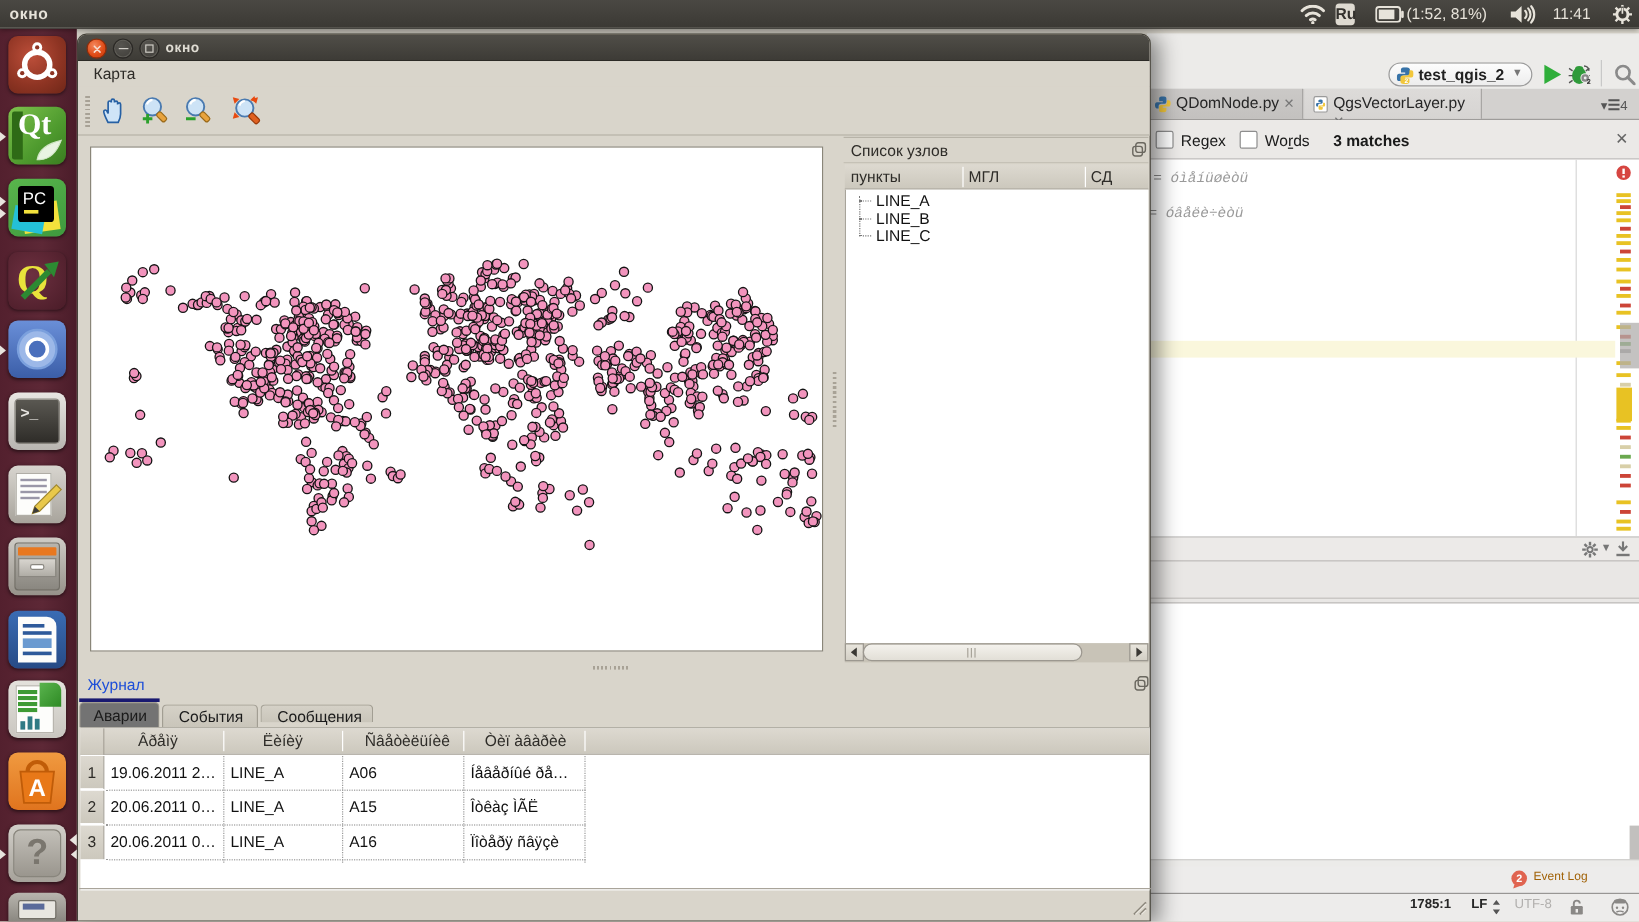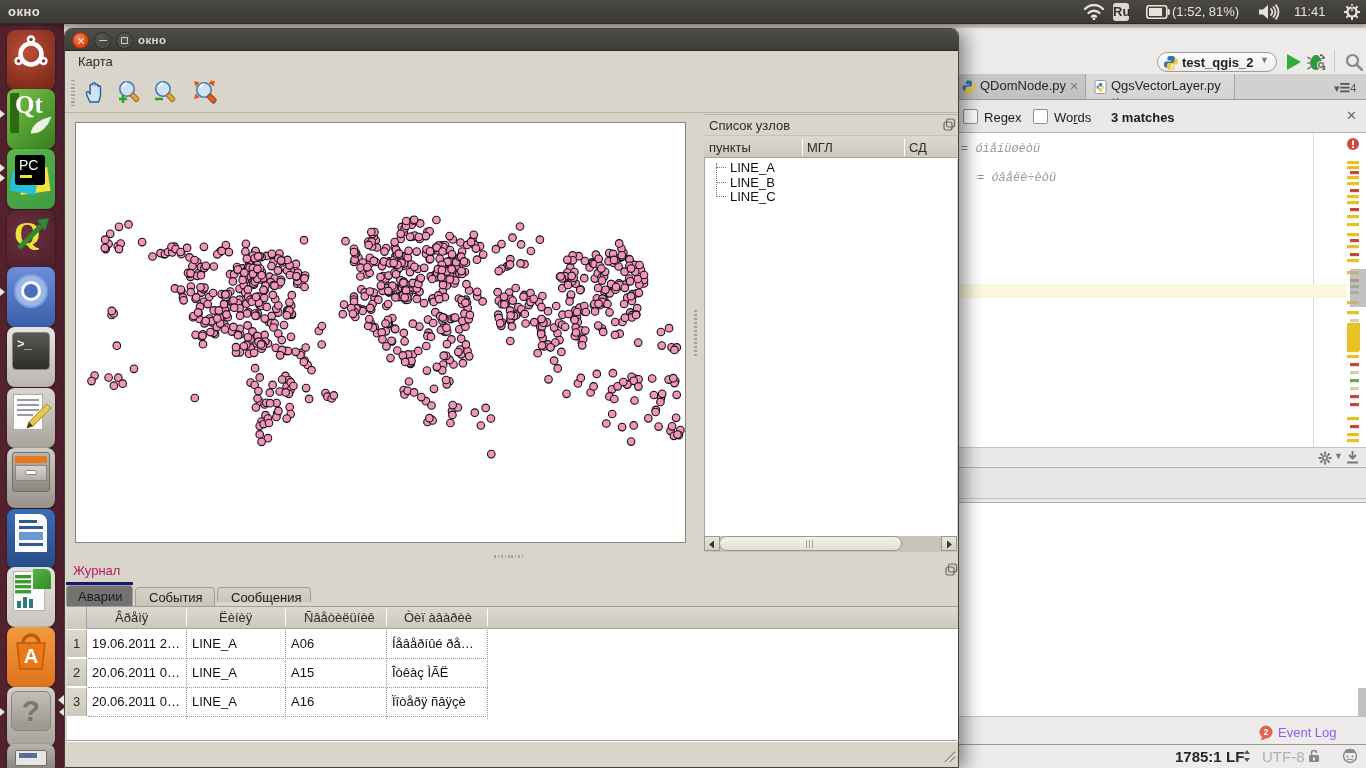--- a/index.html
+++ b/index.html
@@ -3,38 +3,38 @@
 *{margin:0;padding:0;box-sizing:border-box}
 html,body{width:1366px;height:768px;overflow:hidden;font-family:"Liberation Sans",sans-serif}
 body{position:relative;background:#DAD6CC}
 .abs{position:absolute}
 
 #panel{left:0;top:0;width:1366px;height:24px;background:linear-gradient(#4a4843,#3b3934);border-bottom:1px solid #2a2925;z-index:60;color:#dfdbd2;box-shadow:0 2px 4px rgba(0,0,0,.35)}
 #panel .app{left:8px;top:4px;font-size:13px;font-weight:bold;letter-spacing:.5px;color:#e7e3da}
 #panel .itxt{top:4px;font-size:13px;color:#e7e3da}
 
 #launcher{left:0;top:24px;width:64px;height:744px;background:linear-gradient(90deg,#53202e,#5d2836 55%,#4a1c29);z-index:55}
-.tile{position:absolute;left:7px;width:48px;height:60px;border-radius:8px;box-shadow:0 1px 3px rgba(0,0,0,.5)}
+.tile{position:absolute;left:7px;width:48px;height:48px;border-radius:8px;box-shadow:0 1px 3px rgba(0,0,0,.5)}
 .arrL{position:absolute;left:0;width:0;height:0;border-top:4px solid transparent;border-bottom:4px solid transparent;border-left:5px solid #e8e4de}
 .arrR{position:absolute;left:59px;width:0;height:0;border-top:4px solid transparent;border-bottom:4px solid transparent;border-right:5px solid #e8e4de}
 
 #pyc{left:956px;top:28px;width:410px;height:740px;background:#ecebe9;z-index:10}
 #pyc .tool{left:0;top:0;width:410px;height:46px;background:#ecebe9}
 #runcombo{left:201px;top:24px;width:120px;height:20px;background:linear-gradient(#fdfdfd,#ededed);border:1px solid #9a9a9a;border-radius:10px;font-size:13px;color:#1a1a1a}
 #tabbar{left:0;top:46px;width:410px;height:26px;background:#d3d1cf;border-bottom:1px solid #9e9c9a}
 .ptab{position:absolute;top:0;height:25px;font-size:13px;color:#262626;padding:4px 6px 0 24px}
 #searchbar{left:0;top:72px;width:410px;height:33px;background:#ebe9e7;border-bottom:1px solid #b5b3b1}
 .cbx{position:absolute;top:9px;width:15px;height:15px;background:#fff;border:1px solid #8e8e8e;border-radius:2px}
 .cblab{position:absolute;top:10px;font-size:13px;color:#1a1a1a}
 #editor{left:0;top:105px;width:410px;height:314px;background:#fff}
 #gearbar{left:0;top:419px;width:410px;height:21px;background:#eceae8;border-top:1px solid #c6c4c2;border-bottom:1px solid #b1afad}
 #midpanel{left:0;top:440px;width:410px;height:35px;background:#e9e7e5;border-bottom:1px solid #b1afad}
 #console{left:0;top:475px;width:410px;height:214px;background:#fff;border-bottom:1px solid #c8c6c4}
 #evlog{left:0;top:694px;width:410px;height:23px;background:#edeceb;border-bottom:1px solid #989694}
-#pstatus{left:0;top:717px;width:410px;height:23px;background:#edeceb;font-size:15px;color:#262626}
+#pstatus{left:0;top:717px;width:410px;height:23px;background:#edeceb;font-size:11px;color:#262626}
 
 #win{left:64px;top:28px;width:895px;height:740px;background:#d9d5cb;border:1px solid #454239;border-radius:8px 8px 0 0;z-index:30;box-shadow:6px 2px 18px rgba(0,0,0,.45)}
 #titlebar{left:0;top:0;width:893px;height:22px;background:linear-gradient(#504e48,#3d3b36);border-radius:7px 7px 0 0;border-bottom:1px solid #2c2a26}
 .wbtn{position:absolute;top:2.5px;width:17px;height:17px;border-radius:50%}
 #title{left:73px;top:5px;font-size:11.5px;font-weight:bold;color:#dfdcd3;letter-spacing:.4px}
 #menubar{left:0;top:22px;width:893px;height:21px;background:#d9d5cb}
 #toolbar{left:0;top:43px;width:893px;height:41px;background:#d9d5cb;border-bottom:1px solid #b7b3a8}
 #canvas{left:10px;top:93px;width:611px;height:421px;border:1px solid #8a8679;background:#fff}
 #rdock{left:638px;top:85px;width:255px;height:440px}
 #jdock{left:1px;top:531px;width:893px;height:209px}
@@ -260,21 +260,21 @@
       <div class="cblab" style="left:28px">Re<u>g</u>ex</div>
   <div class="cbx" style="left:77px"></div>
       <div class="cblab" style="left:98px">Wo<u>r</u>ds</div>
   <div class="cblab" style="left:155px;font-weight:bold">3 matches</div>
   <div class="abs" style="left:390px;top:8px;color:#666;font-size:13px">✕</div>
  </div>
  <div id="editor" class="abs">
   <div class="abs" style="left:357px;top:0;width:1px;height:314px;background:#d8d8d8"></div>
   <div class="abs" style="left:0;top:151px;width:390px;height:14px;background:#faf7dc"></div>
   <div class="abs" style="left:5px;top:9px;font-family:'Liberation Mono',monospace;font-style:italic;font-size:12px;color:#8a8a8a">= <span style="color:#9a9a9a">óìåíüøèòü</span></div>
-  <div class="abs" style="left:21px;top:38px;font-family:'Liberation Mono',monospace;font-style:italic;font-size:12px;color:#8a8a8a">= <span style="color:#9a9a9a">óâåëè÷èòü</span></div>
+  <div class="abs" style="left:1px;top:38px;font-family:'Liberation Mono',monospace;font-style:italic;font-size:12px;color:#8a8a8a">= <span style="color:#9a9a9a">óâåëè÷èòü</span></div>
   <svg class="abs" style="left:0;top:0" width="410" height="314" viewBox="0 0 410 314">
         <circle cx="397" cy="11" r="6" fill="#d64541"></circle>
         <rect x="396" y="7.5" width="2" height="4.5" fill="#fff"></rect>
         <rect x="396" y="13.2" width="2" height="1.8" fill="#fff"></rect>
         <rect x="391" y="28" width="12" height="3.2" fill="#e8c223"></rect>
         <rect x="391" y="33" width="12" height="3.2" fill="#e8c223"></rect>
         <rect x="394" y="38" width="9" height="3.2" fill="#cc4437"></rect>
         <rect x="391" y="43" width="12" height="3.2" fill="#e8c223"></rect>
         <rect x="391" y="49" width="12" height="3.2" fill="#e8c223"></rect>
         <rect x="394" y="56" width="9" height="3.2" fill="#cc4437"></rect>
@@ -333,21 +333,21 @@
     </div>
  <div id="console" class="abs">
   <div class="abs" style="left:402px;top:185px;width:8px;height:28px;background:#c2c0be"></div>
  </div>
  <div id="evlog" class="abs">
   <svg class="abs" style="left:302px;top:3px" width="17" height="16" viewBox="0 0 17 16">
         <circle cx="8" cy="7" r="6.5" fill="#e06450"></circle>
         <path d="M4,12 L3,15.5 L8,13.5 Z" fill="#e06450"></path>
         <text x="8" y="10" font-size="9" font-weight="bold" fill="#fff" text-anchor="middle">2</text>
       </svg>
-  <div class="abs" style="left:322px;top:3px;font-size:13px;color:#8b5cf6">Event Log</div>
+  <div class="abs" style="left:322px;top:3px;font-size:10px;color:#a16207">Event Log</div>
  </div>
  <div id="pstatus" class="abs">
   <div class="abs" style="left:219px;top:3px;font-weight:bold">1785:1</div>
   <div class="abs" style="left:270px;top:3px;font-weight:bold">LF</div>
   <svg class="abs" style="left:287px;top:5px" width="8" height="12" viewBox="0 0 8 12">
         <path d="M4,0 L7,4 H1 Z M4,12 L1,8 h6 Z" fill="#555"></path>
       </svg>
   <div class="abs" style="left:306px;top:3px;color:#b2b0ae">UTF-8</div>
   <svg class="abs" style="left:352px;top:4px" width="12" height="14" viewBox="0 0 12 14">
         <rect x="1" y="6" width="10" height="7" rx="1" fill="#8a8886"></rect>
@@ -1493,21 +1493,21 @@
    <div class="abs" style="left:15px;top:0;width:183px;height:15px;background:linear-gradient(#f4f2ed,#e2dfd7);border:1px solid #9c9890;border-radius:8px">
     <div class="abs" style="left:86px;top:3px;width:1px;height:8px;background:#a8a49a"></div>
     <div class="abs" style="left:89px;top:3px;width:1px;height:8px;background:#a8a49a"></div>
     <div class="abs" style="left:92px;top:3px;width:1px;height:8px;background:#a8a49a"></div>
    </div>
   </div>
  </div>
  <div class="abs" style="left:429px;top:526px;width:30px;height:3px;background:repeating-linear-gradient(90deg,#a8a296 0 1.5px,#d9d5cb 1.5px 3.5px)"></div>
 
  <div id="jdock" class="abs">
-  <span class="abs" style="left:7px;top:3px;font-size:13px;color:#be185d">Журнал</span>
+  <span class="abs" style="left:7px;top:3px;font-size:13px;color:#1d4ed8">Журнал</span>
   <svg class="abs" style="left:879px;top:3px" width="13" height="13" viewBox="0 0 13 13">
         <g fill="none" stroke="#6b6860" stroke-width="1.2">
           <rect x="3.5" y="1" width="8" height="8" rx="2"></rect>
           <rect x="1" y="4" width="8" height="8" rx="2"></rect>
         </g>
       </svg>
   <div class="abs" style="left:0px;top:22px;width:67px;height:3px;background:#191970"></div>
 
   <div class="abs" style="left:0px;top:25px;width:67px;height:21px;background:#737373;border:1px solid #a29e93;border-bottom:none;border-radius:4px 4px 0 0">
         <span class="abs" style="left:11px;top:3px;font-size:13px;color:#1a1a1a">Аварии</span>

